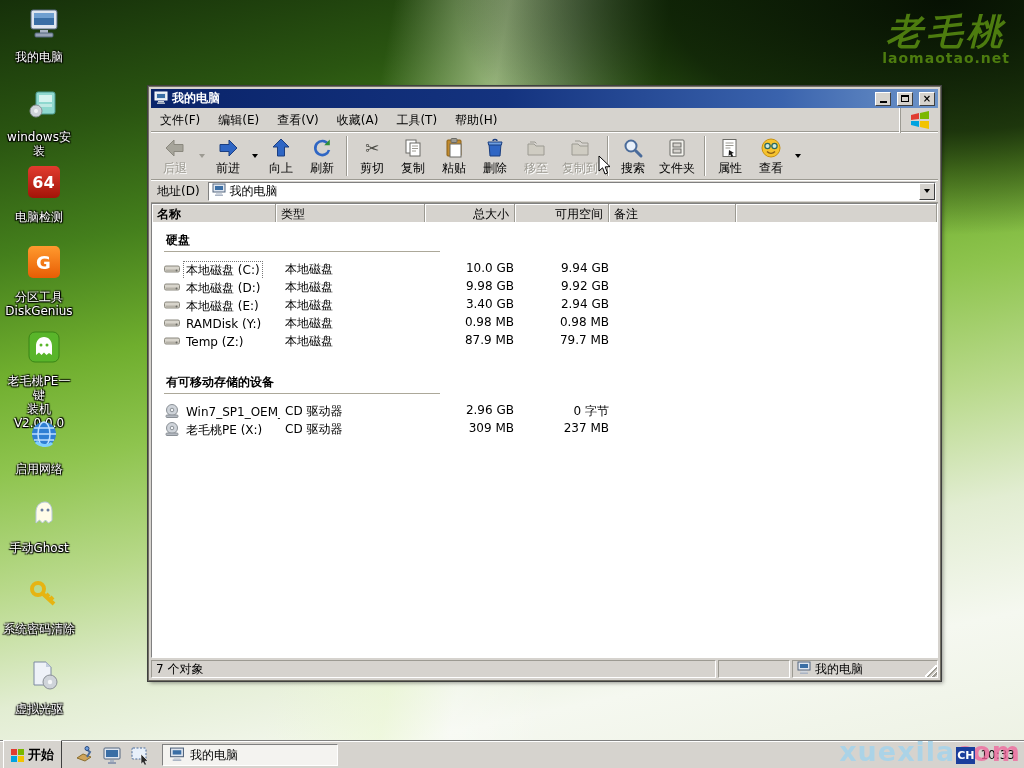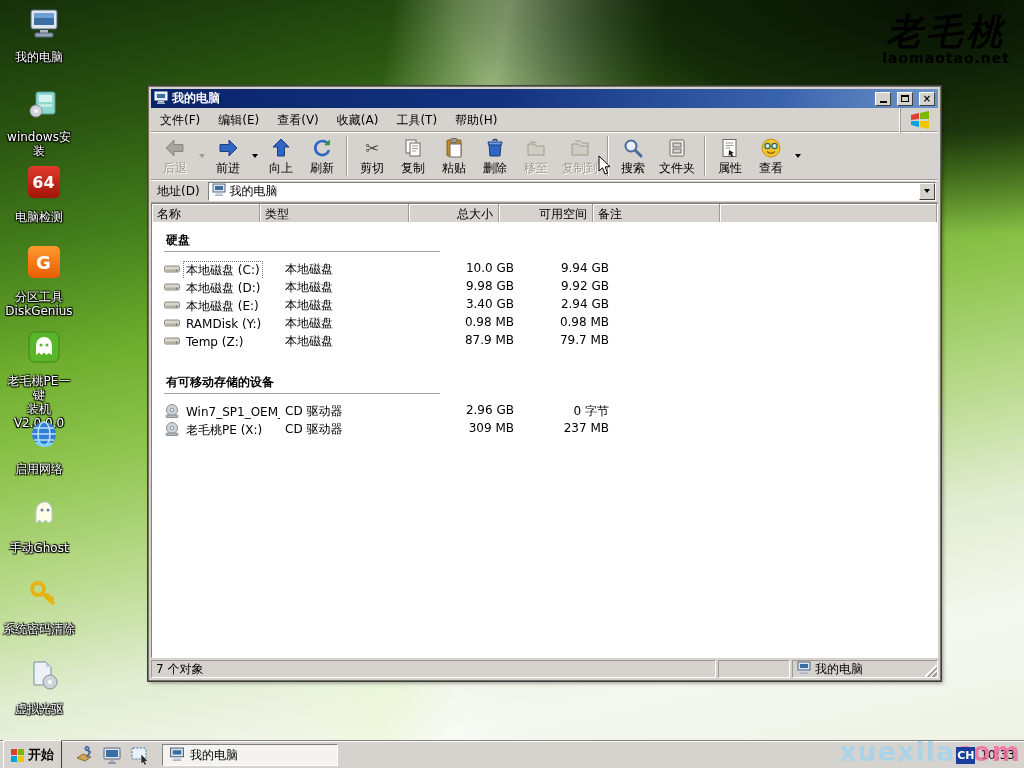--- a/index.html
+++ b/index.html
@@ -16,21 +16,21 @@
 
   
   .dicon { position:absolute; left:2px; width:74px; text-align:center; cursor:pointer; }
   .dicon .art { display:inline-block; width:34px; height:44px;margin-left:9px; }
   .dicon .lbl { display:block; color:#fff; font-size:12px; line-height:14px;
     text-shadow:1px 1px 1px #000, -1px 1px 1px #000, 1px -1px 1px #000, 0 0 2px #000; }
   .sq { display:flex; align-items:center; justify-content:center; width:32px; height:32px;
         border-radius:5px; color:#fff; font-weight:bold; margin:0 auto; }
 
   
-  .logo { position:absolute; top:12px; right:14px; text-align:center; color:#000000; }
+  .logo { position:absolute; top:12px; right:14px; text-align:center; color:#4d7c0f; }
   .logo-title { font-size:36px; font-weight:bold; font-style:italic; letter-spacing:4px;
     font-family:"DejaVu Serif","Liberation Serif",serif; line-height:38px; }
   .logo-sub { font-size:14px; font-weight:bold; letter-spacing:1px; }
 
   
   .window { position:absolute; left:148px; top:86px; width:793px; height:595px;
     background:#d6d3ce; border:1px solid #716f64; outline:1px solid #404040;
     box-shadow:2px 2px 4px rgba(0,0,0,.4); display:flex; flex-direction:column; padding:2px; }
   .titlebar { height:19px; display:flex; align-items:center; gap:4px; padding:0 3px;
     background:linear-gradient(to right,#0a246a 0%,#14337f 45%,#3a63ad 80%,#6d94c9 100%);
@@ -68,21 +68,21 @@
   .addr-combo { flex:1; height:19px; background:#fff; border:1px solid;
     border-color:#808080 #fff #fff #808080; display:flex; align-items:center; gap:4px; padding-left:3px; }
   .addr-drop { margin-left:auto; width:16px; height:17px; background:#d6d3ce; border:1px solid;
     border-color:#fff #404040 #404040 #fff; display:flex; align-items:center; justify-content:center; cursor:pointer; }
 
   .listpane { flex:1; display:flex; flex-direction:column; border:1px solid;
     border-color:#808080 #fff #fff #808080; background:#fff; overflow:hidden; }
   .cols { display:flex; height:18px; background:#d6d3ce; flex:none; }
   .col { padding:2px 5px; border-right:1px solid #9c9a92; box-shadow:inset 1px 1px 0 #fff;
     white-space:nowrap; overflow:hidden; cursor:pointer; }
-  .c-name{width:108px;} .c-type{width:149px;} .c-size{width:90px;text-align:right;}
+  .c-name{width:124px;font-weight:bold;} .c-type{width:149px;} .c-size{width:90px;text-align:right;}
   .c-free{width:94px;text-align:right;} .c-note{width:127px;} .c-fill{flex:1;cursor:default;}
   .list { flex:1; padding:7px 0 0 12px; overflow:hidden; }
   .group { font-weight:bold; border-bottom:1px solid #aca899; width:276px;
     padding:3px 0 2px 2px; margin-bottom:9px; }
   .group.g2 { margin-top:20px; }
   .row { display:flex; height:18px; cursor:pointer; }
   .cell { white-space:nowrap; overflow:hidden; }
   .cell.name { width:116px; display:flex; align-items:center; gap:3px; }
   .cell.type { width:149px; padding-left:5px; }
   .cell.size { width:90px; text-align:right; padding-right:5px; }

